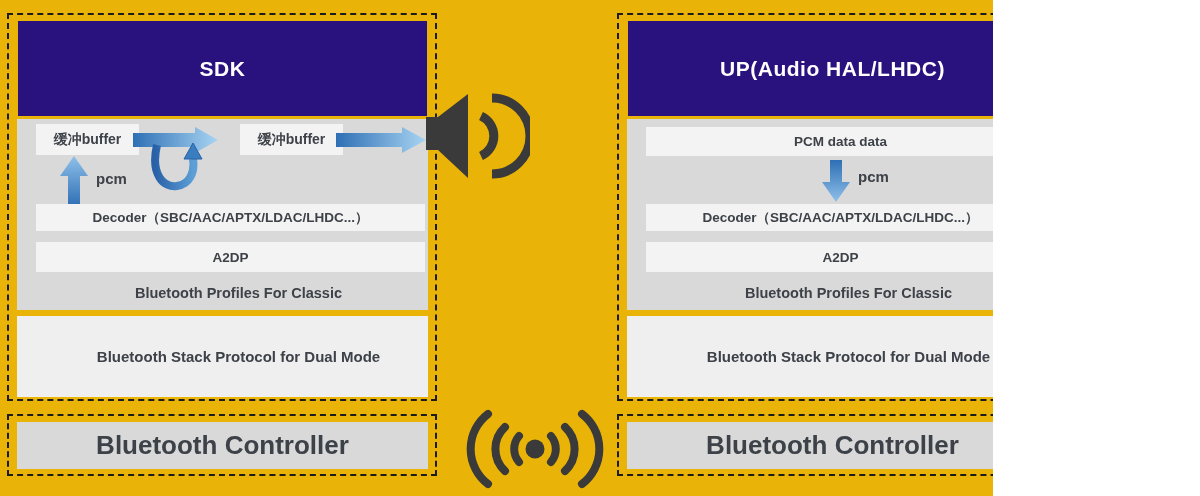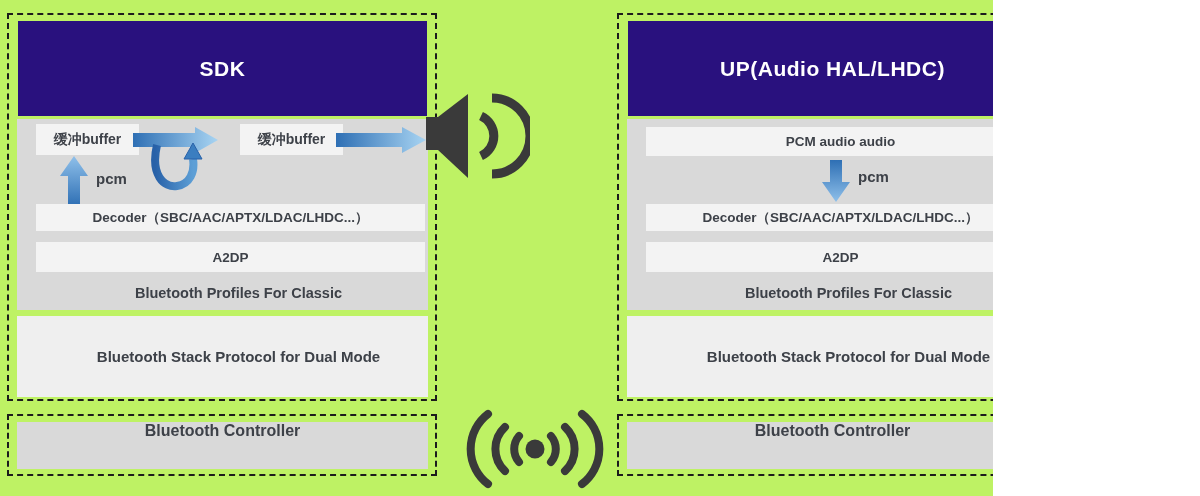--- a/index.html
+++ b/index.html
@@ -1,28 +1,28 @@
 <!DOCTYPE html>
 <html><head>
 <meta charset="utf-8">
 <style>
   html,body{margin:0;padding:0;background:#fff;}
-  .stage{position:relative;width:993px;height:496px;background:#bef264;overflow:hidden;
+  .stage{position:relative;width:993px;height:496px;background:#eab308;overflow:hidden;
          font-family:"Liberation Sans",sans-serif;}
   .abs{position:absolute;box-sizing:border-box;}
   .dashed{border:2px dashed #1c1c1c;}
   .hdr{background:#29117e;color:#ffffff;font-weight:bold;font-size:21px;
        display:flex;align-items:center;justify-content:center;letter-spacing:.5px;}
   .panel{background:#d9d9d9;}
   .panel-light{background:#efefef;}
   .rowbox{background:#f3f3f3;color:#3d4148;font-weight:bold;
           display:flex;align-items:center;justify-content:center;margin-left:12px;}
   .lbl{color:#3d4148;font-weight:bold;display:flex;align-items:center;justify-content:center;padding-left:32px;}
-  .ctrlbox{background:#d9d9d9;color:#3d4148;font-weight:bold;font-size:16px;
-           display:flex;justify-content:center;}
+  .ctrlbox{background:#d9d9d9;color:#3d4148;font-weight:bold;font-size:26px;
+           display:flex;align-items:center;justify-content:center;}
   .pcm-tag{color:#3d4148;font-weight:bold;font-size:15px;}
 
   
   .phone{background:linear-gradient(180deg,#fdfdfd,#ededed);border:2px solid #b5b5b5;
          border-radius:18px;box-shadow:0 0 4px rgba(0,0,0,.25);}
   .cam-dot{width:5px;height:5px;border-radius:50%;background:#3a3a3a;}
   .ear-slot{width:44px;height:7px;border-radius:4px;background:#8d949c;
             box-shadow:inset 0 1px 2px rgba(0,0,0,.5);}
   .small-dot{width:4px;height:4px;border-radius:50%;background:#c2c6cc;}
   .screen{background:linear-gradient(168deg,#37428e 0%,#5f6cbb 48%,#8b93d6 100%);
@@ -167,21 +167,21 @@
 
   <div class="abs dashed" style="left:617px;top:13px;width:430px;height:388px;"></div>
 
   <div class="abs hdr" style="left:628px;top:21px;width:409px;height:95px;">
     <span>UP(Audio HAL/LHDC)</span>
   </div>
 
   <div class="abs panel" style="left:627px;top:119px;width:411px;height:191px;"></div>
 
   <div class="abs rowbox" style="left:634px;top:127px;width:389px;height:29px;font-size:13.5px;">
-    <span>PCM audio audio</span>
+    <span>PCM data data</span>
   </div>
 
   <svg class="abs" style="left:822px;top:160px;" width="28" height="42" viewBox="0 0 28 42">
     <defs>
         <linearGradient id="vg2" x1="0" y1="0" x2="0" y2="1">
       <stop offset="0" stop-color="#2e6fb4"></stop>
           <stop offset="1" stop-color="#8fc0ea"></stop>
     </linearGradient>
       </defs>
     <polygon points="8,0 20,0 20,22 28,22 14,42 0,22 8,22" fill="url(#vg2)"></polygon>

